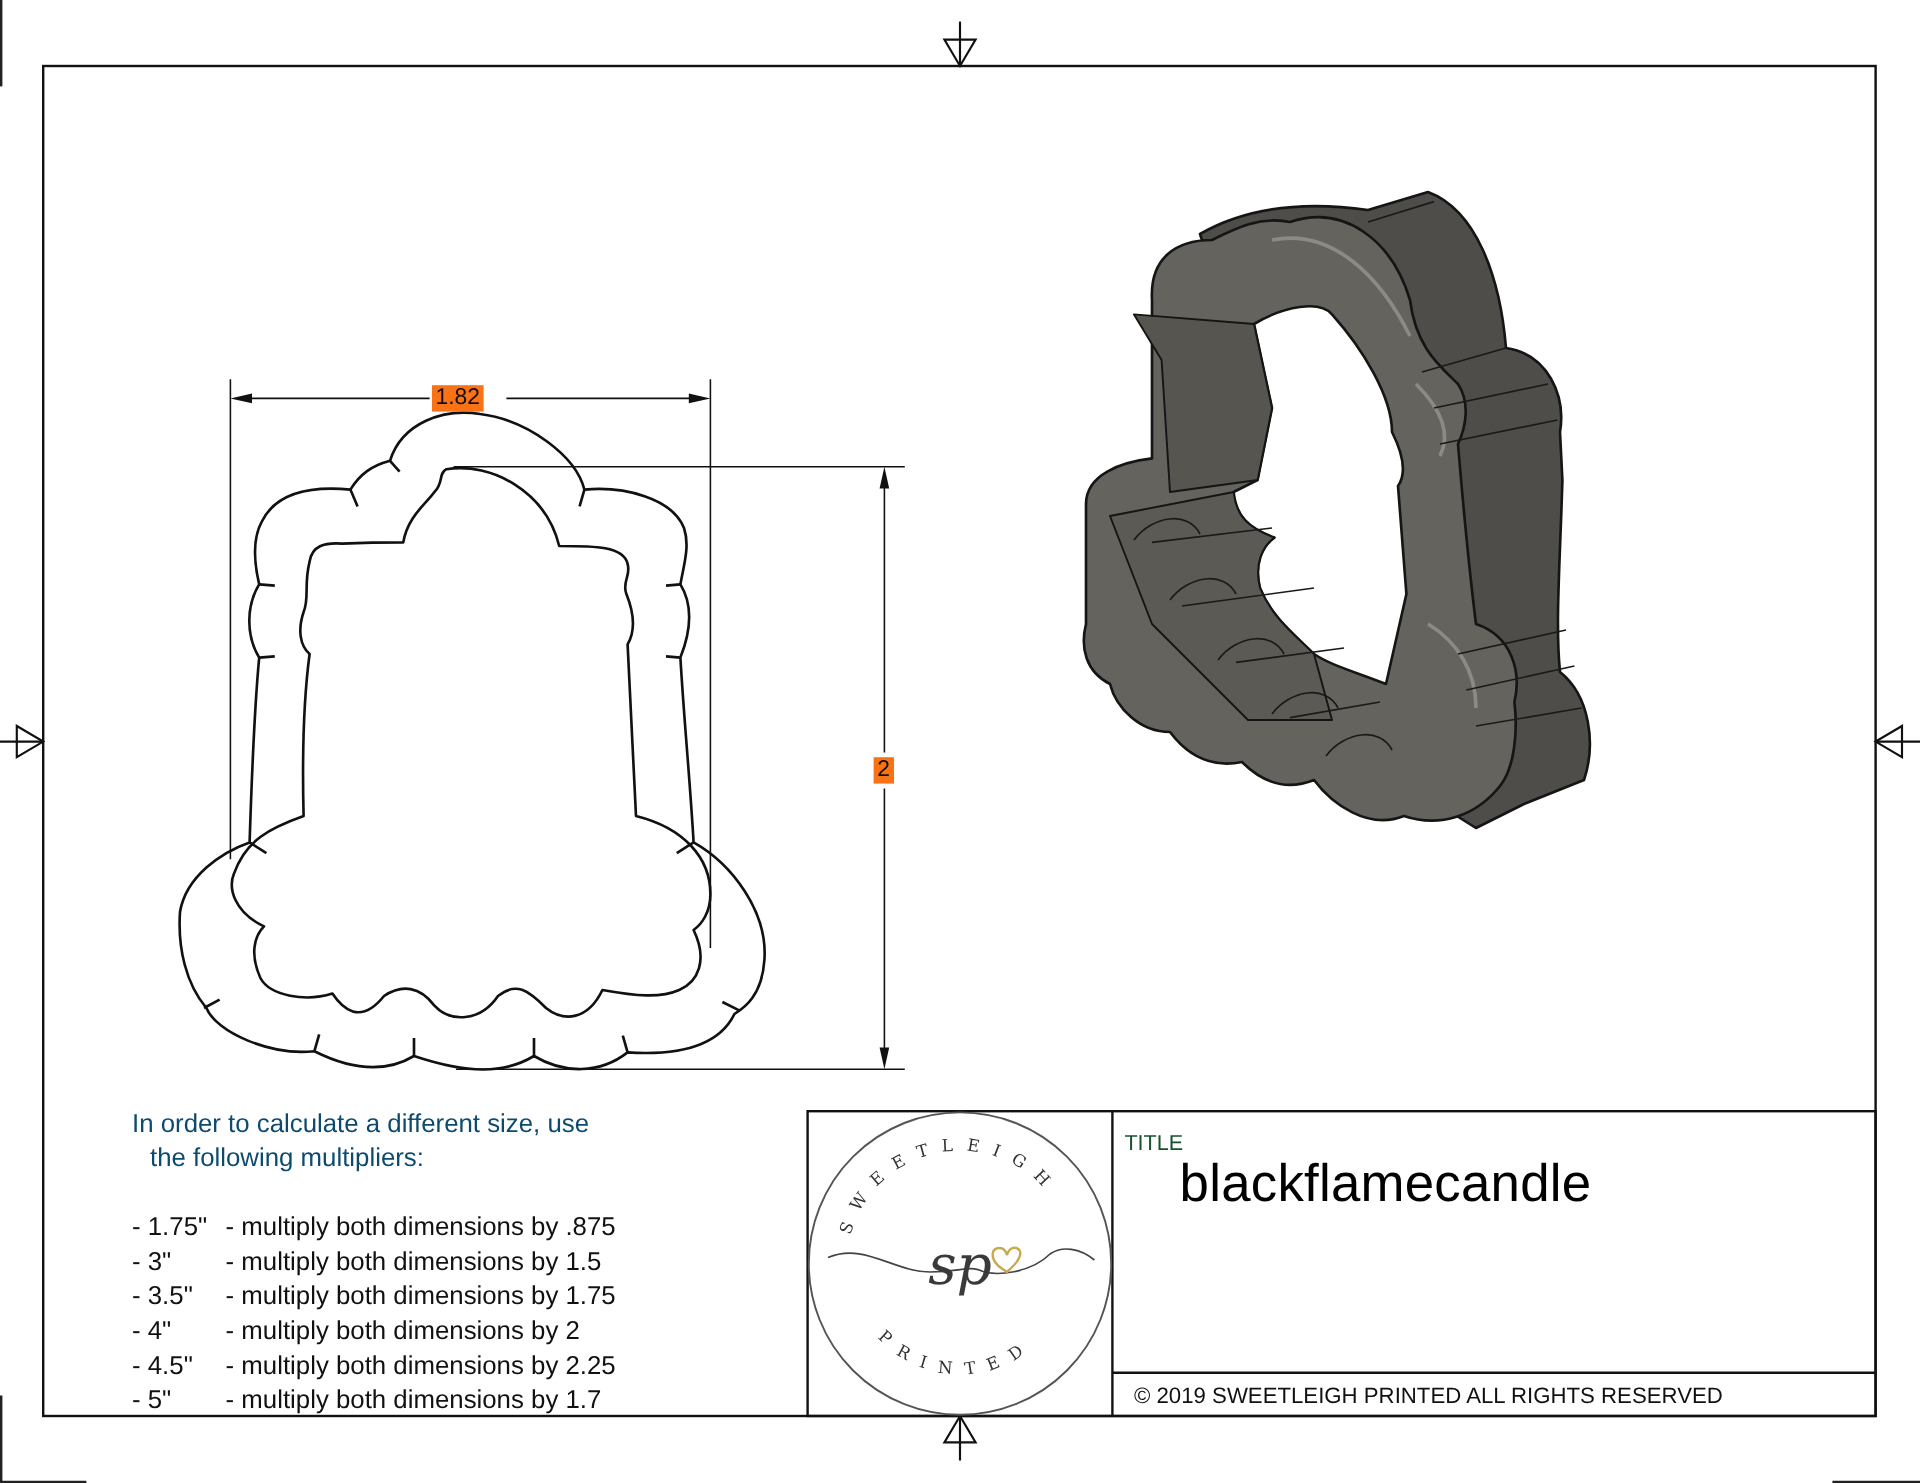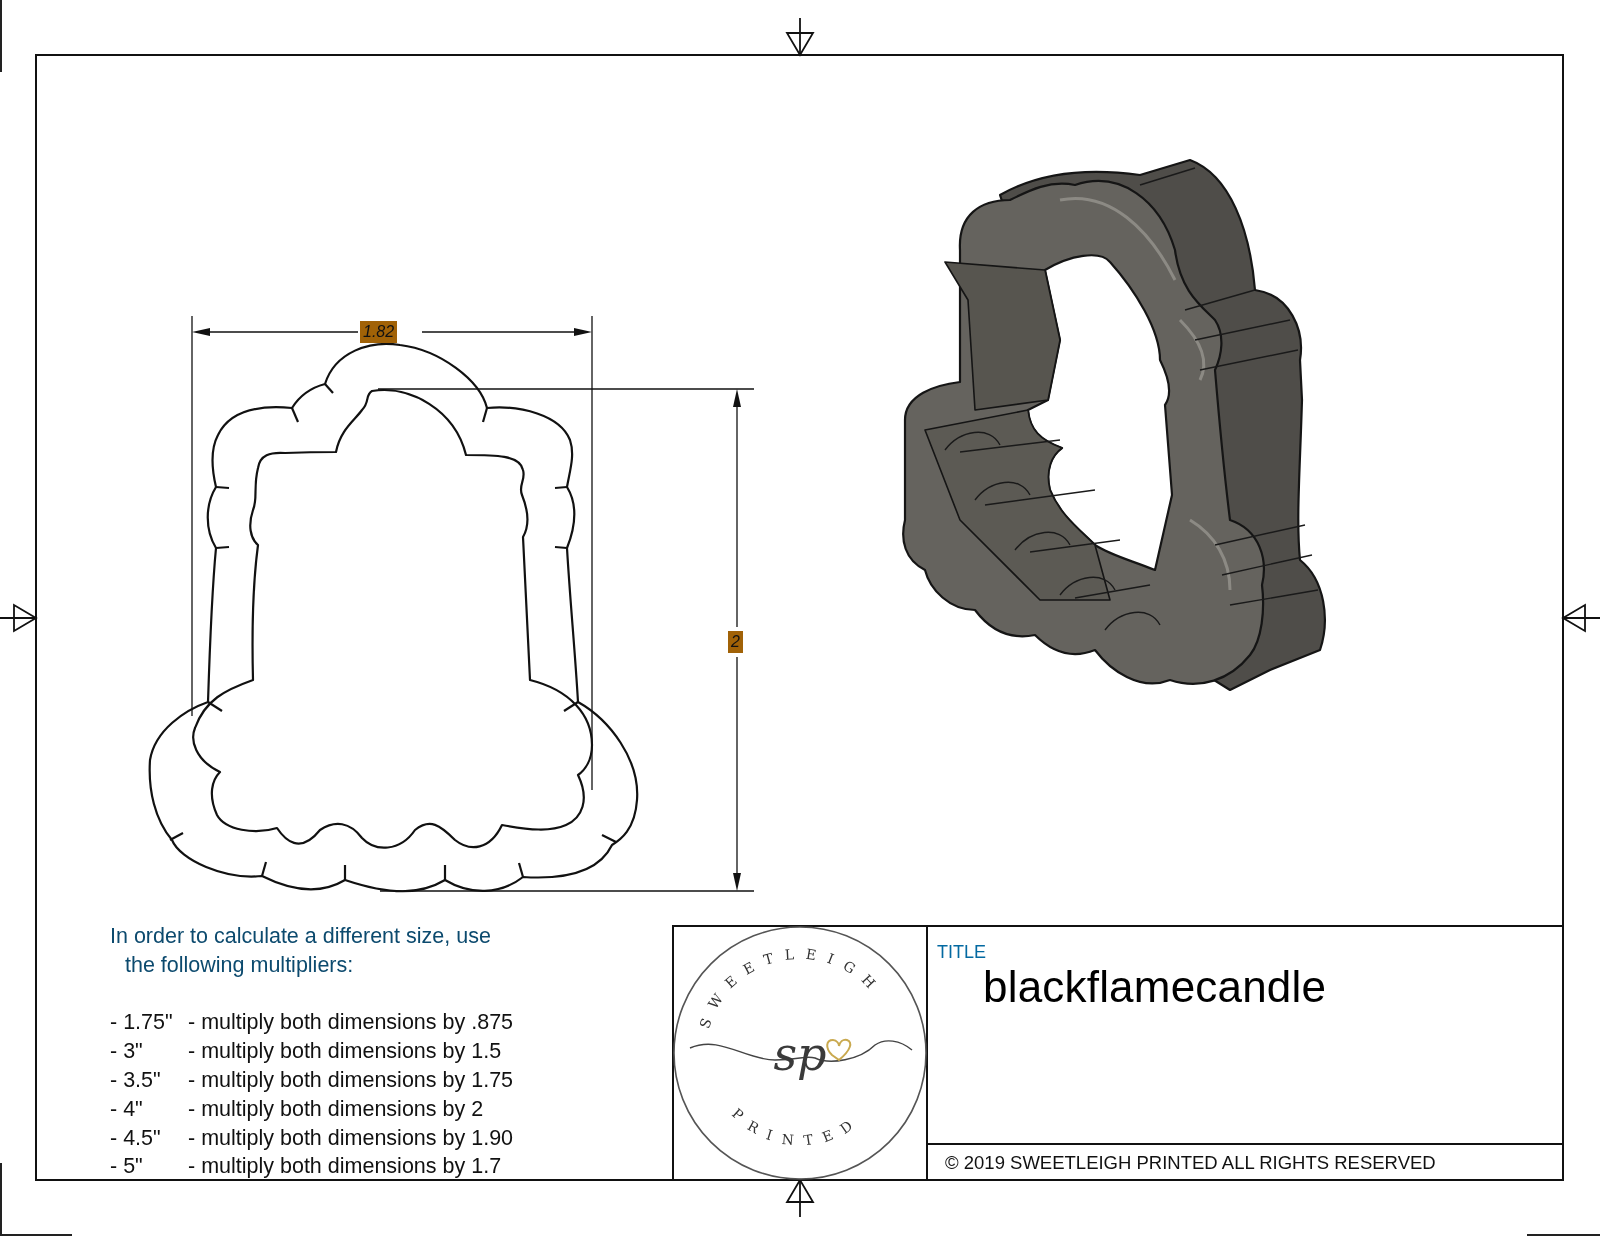--- a/index.html
+++ b/index.html
@@ -3,24 +3,24 @@
 <meta charset="utf-8">
 <style>
   html, body { margin: 0; padding: 0; background: #ffffff; }
   body { width: 1600px; height: 1236px; position: relative; overflow: hidden;
          font-family: "Liberation Sans", sans-serif; color: #111; }
   svg.full { position: absolute; left: 0; top: 0; }
   .note { position: absolute; left: 110px; font-size: 21.5px; line-height: 29px; color: #0c4a6e; white-space: nowrap; }
   .mult-row { position: absolute; left: 110px; font-size: 21.5px; white-space: nowrap; }
   .mult-size { position: absolute; left: 0; }
   .mult-desc { position: absolute; left: 78px; }
-  .tb-label { position: absolute; font-size: 18px; color: #0369a1; text-align: center; }
+  .tb-label { position: absolute; font-size: 18px; color: #14532d; text-align: center; }
   .tb-title { position: absolute; font-size: 44px; color: #000; letter-spacing: 0.2px; margin-left: 48px; }
   .tb-copy { position: absolute; font-size: 18.5px; color: #111; white-space: nowrap; }
-  .dim-text { position: absolute; font-size: 16px; color: #111; background: #a16207; padding: 0 3px; line-height: 22px; font-style: italic; }
+  .dim-text { position: absolute; font-size: 19px; color: #111; background: #f97316; padding: 0 3px; line-height: 22px; }
 </style>
 </head>
 <body>
 
 <svg class="full" width="1600" height="1236" viewBox="0 0 1600 1236">
 
   <g stroke="#222" stroke-width="2" fill="none">
     <line x1="1" y1="0" x2="1" y2="72"></line>
     <line x1="1" y1="1163" x2="1" y2="1236"></line>
     <line x1="0" y1="1235" x2="72" y2="1235"></line>
@@ -240,21 +240,21 @@
   <div class="mult-row" style="top:1068px;">
     <span class="mult-size">- 3.5"</span>
     <span class="mult-desc">- multiply both dimensions by 1.75</span>
   </div>
   <div class="mult-row" style="top:1097px;">
     <span class="mult-size">- 4"</span>
     <span class="mult-desc">- multiply both dimensions by 2</span>
   </div>
   <div class="mult-row" style="top:1126px;">
     <span class="mult-size">- 4.5"</span>
-    <span class="mult-desc">- multiply both dimensions by 1.90</span>
+    <span class="mult-desc">- multiply both dimensions by 2.25</span>
   </div>
   <div class="mult-row" style="top:1154px;">
     <span class="mult-size">- 5"</span>
     <span class="mult-desc">- multiply both dimensions by 1.7</span>
   </div>
 </div>
 
 <div class="tb-label" style="left:937px; top:942px;">TITLE</div>
 <div class="tb-title" style="left:935px; top:962px;">blackflamecandle</div>
 <div class="tb-copy" style="left:933px; top:1152px;margin-left:12px;">© 2019  SWEETLEIGH PRINTED  ALL RIGHTS RESERVED</div>

